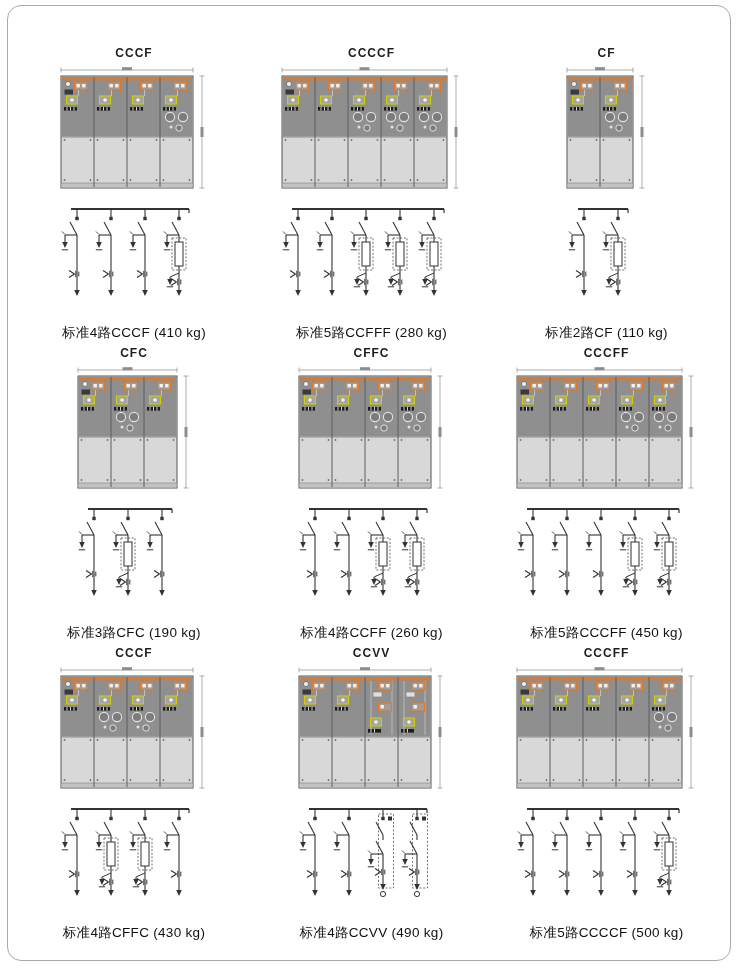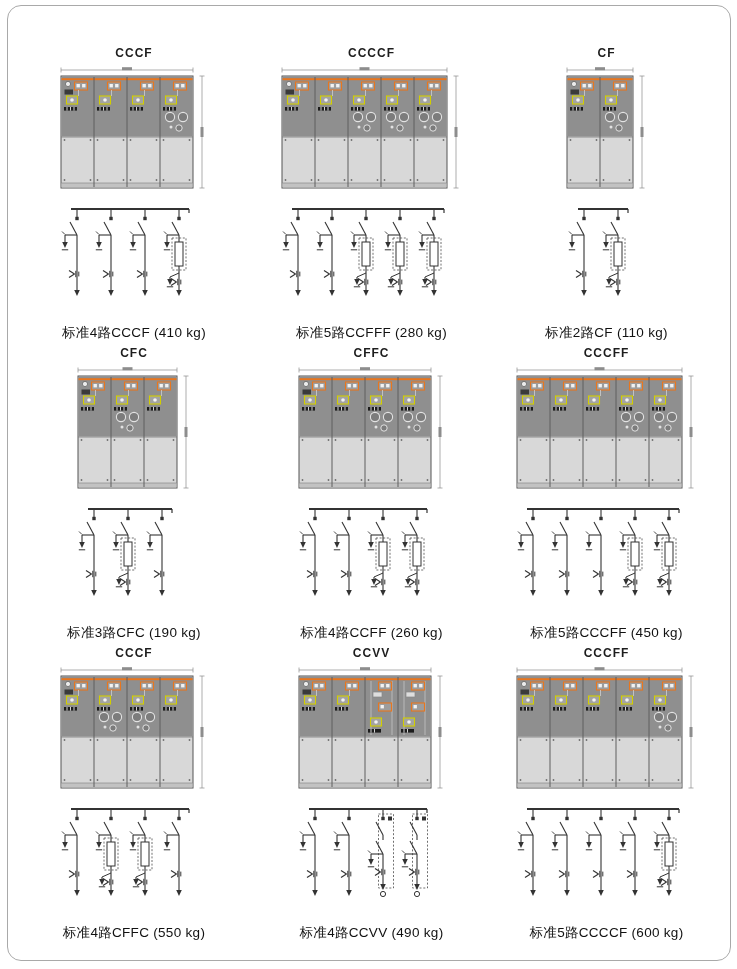--- a/index.html
+++ b/index.html
@@ -1119,21 +1119,21 @@
             <line x1="114" y1="33" x2="114" y2="41" stroke="#333333" stroke-width="1.1"></line>
             <polygon points="111.2,40 116.8,40 114,46" fill="#333333"></polygon>
             <line x1="110.8" y1="47.8" x2="117.2" y2="47.8" stroke="#333333" stroke-width="1"></line>
             <line x1="126" y1="33" x2="126" y2="88" stroke="#333333" stroke-width="1.1"></line>
             <line x1="118" y1="68.5" x2="123.5" y2="72" stroke="#333333" stroke-width="1.1"></line>
             <line x1="118" y1="75.5" x2="123.5" y2="72" stroke="#333333" stroke-width="1.1"></line>
             <line x1="124.8" y1="68.8" x2="124.8" y2="75.2" stroke="#333333" stroke-width="1"></line>
             <line x1="127.8" y1="69.6" x2="127.8" y2="74.4" stroke="#333333" stroke-width="1"></line>
             <polygon points="123.2,88 128.8,88 126,94" fill="#333333"></polygon>
           </svg></div>
-    <div class="caption">标准4路CFFC (550 kg)</div>
+    <div class="caption">标准4路CFFC (430 kg)</div>
   </figure>
 
   <figure class="cell">
     <div class="title">CCVV</div>
     <div class="cabinet"><svg width="152" height="128" viewBox="0 0 152 128">
             <line x1="3" y1="4" x2="135" y2="4" stroke="#8a8a8a" stroke-width="0.7"></line>
             <line x1="3" y1="1.5" x2="3" y2="6.5" stroke="#8a8a8a" stroke-width="0.7"></line>
             <line x1="135" y1="1.5" x2="135" y2="6.5" stroke="#8a8a8a" stroke-width="0.7"></line>
             <rect x="64" y="1.2" width="10" height="3" fill="#8d8d8d"></rect>
             <line x1="144" y1="10" x2="144" y2="122" stroke="#8a8a8a" stroke-width="0.7"></line>
@@ -1459,16 +1459,16 @@
             <line x1="160" y1="71" x2="151" y2="75" stroke="#333333" stroke-width="1"></line>
             <line x1="151" y1="75" x2="151" y2="78" stroke="#333333" stroke-width="1.1"></line>
             <polygon points="148.2,77 153.8,77 151,83" fill="#333333"></polygon>
             <line x1="147.8" y1="84.8" x2="154.2" y2="84.8" stroke="#333333" stroke-width="1"></line>
             <line x1="152" y1="76.5" x2="157.5" y2="80" stroke="#333333" stroke-width="1.1"></line>
             <line x1="152" y1="83.5" x2="157.5" y2="80" stroke="#333333" stroke-width="1.1"></line>
             <line x1="158.8" y1="76.8" x2="158.8" y2="83.2" stroke="#333333" stroke-width="1"></line>
             <line x1="161.8" y1="77.6" x2="161.8" y2="82.4" stroke="#333333" stroke-width="1"></line>
             <polygon points="157.2,88 162.8,88 160,94" fill="#333333"></polygon>
           </svg></div>
-    <div class="caption">标准5路CCCCF (600 kg)</div>
+    <div class="caption">标准5路CCCCF (500 kg)</div>
   </figure>
 </div>
 </div>
 
 </body></html>

